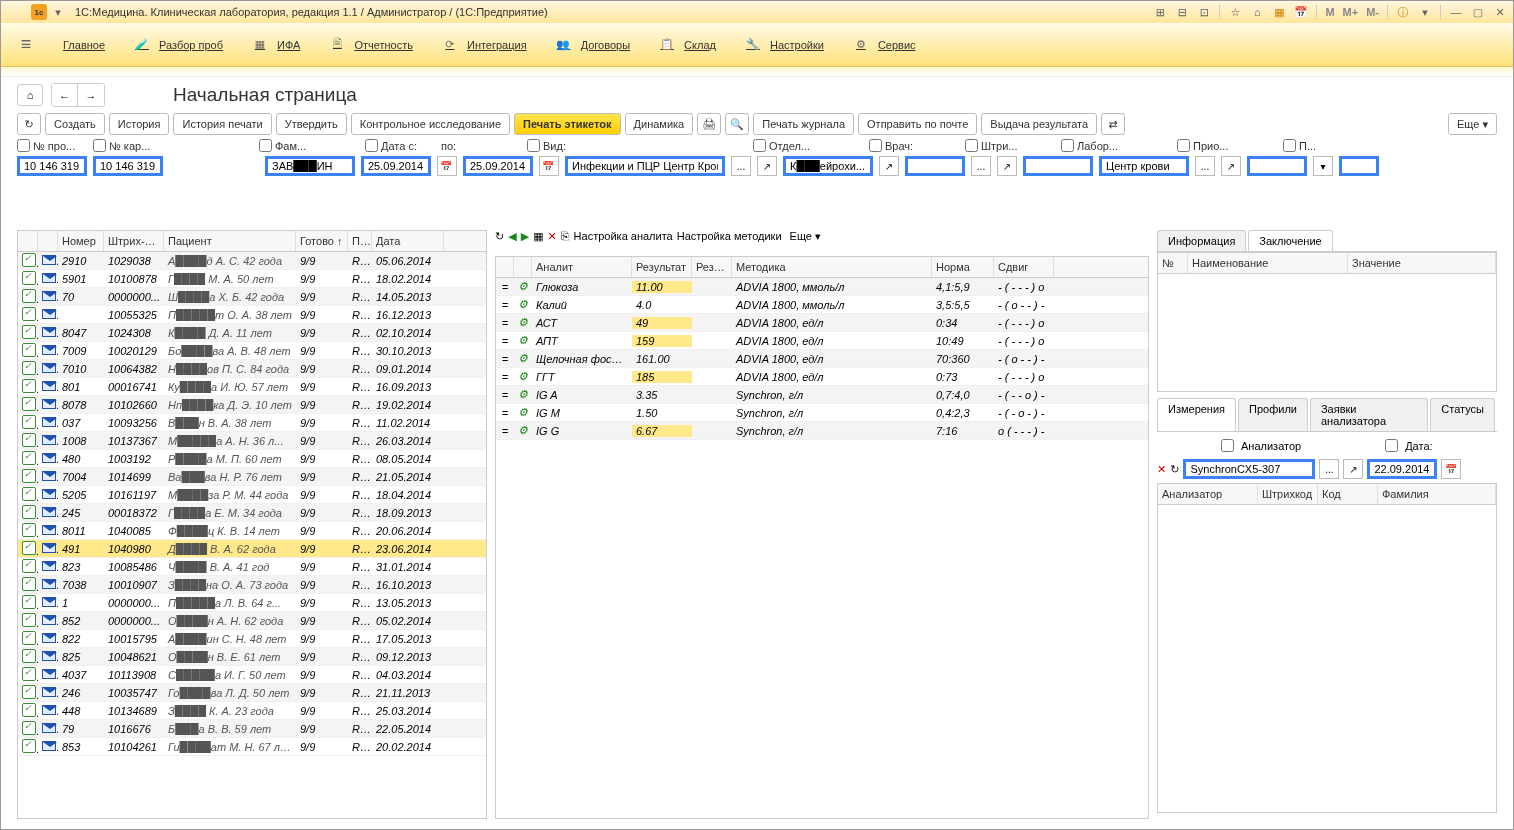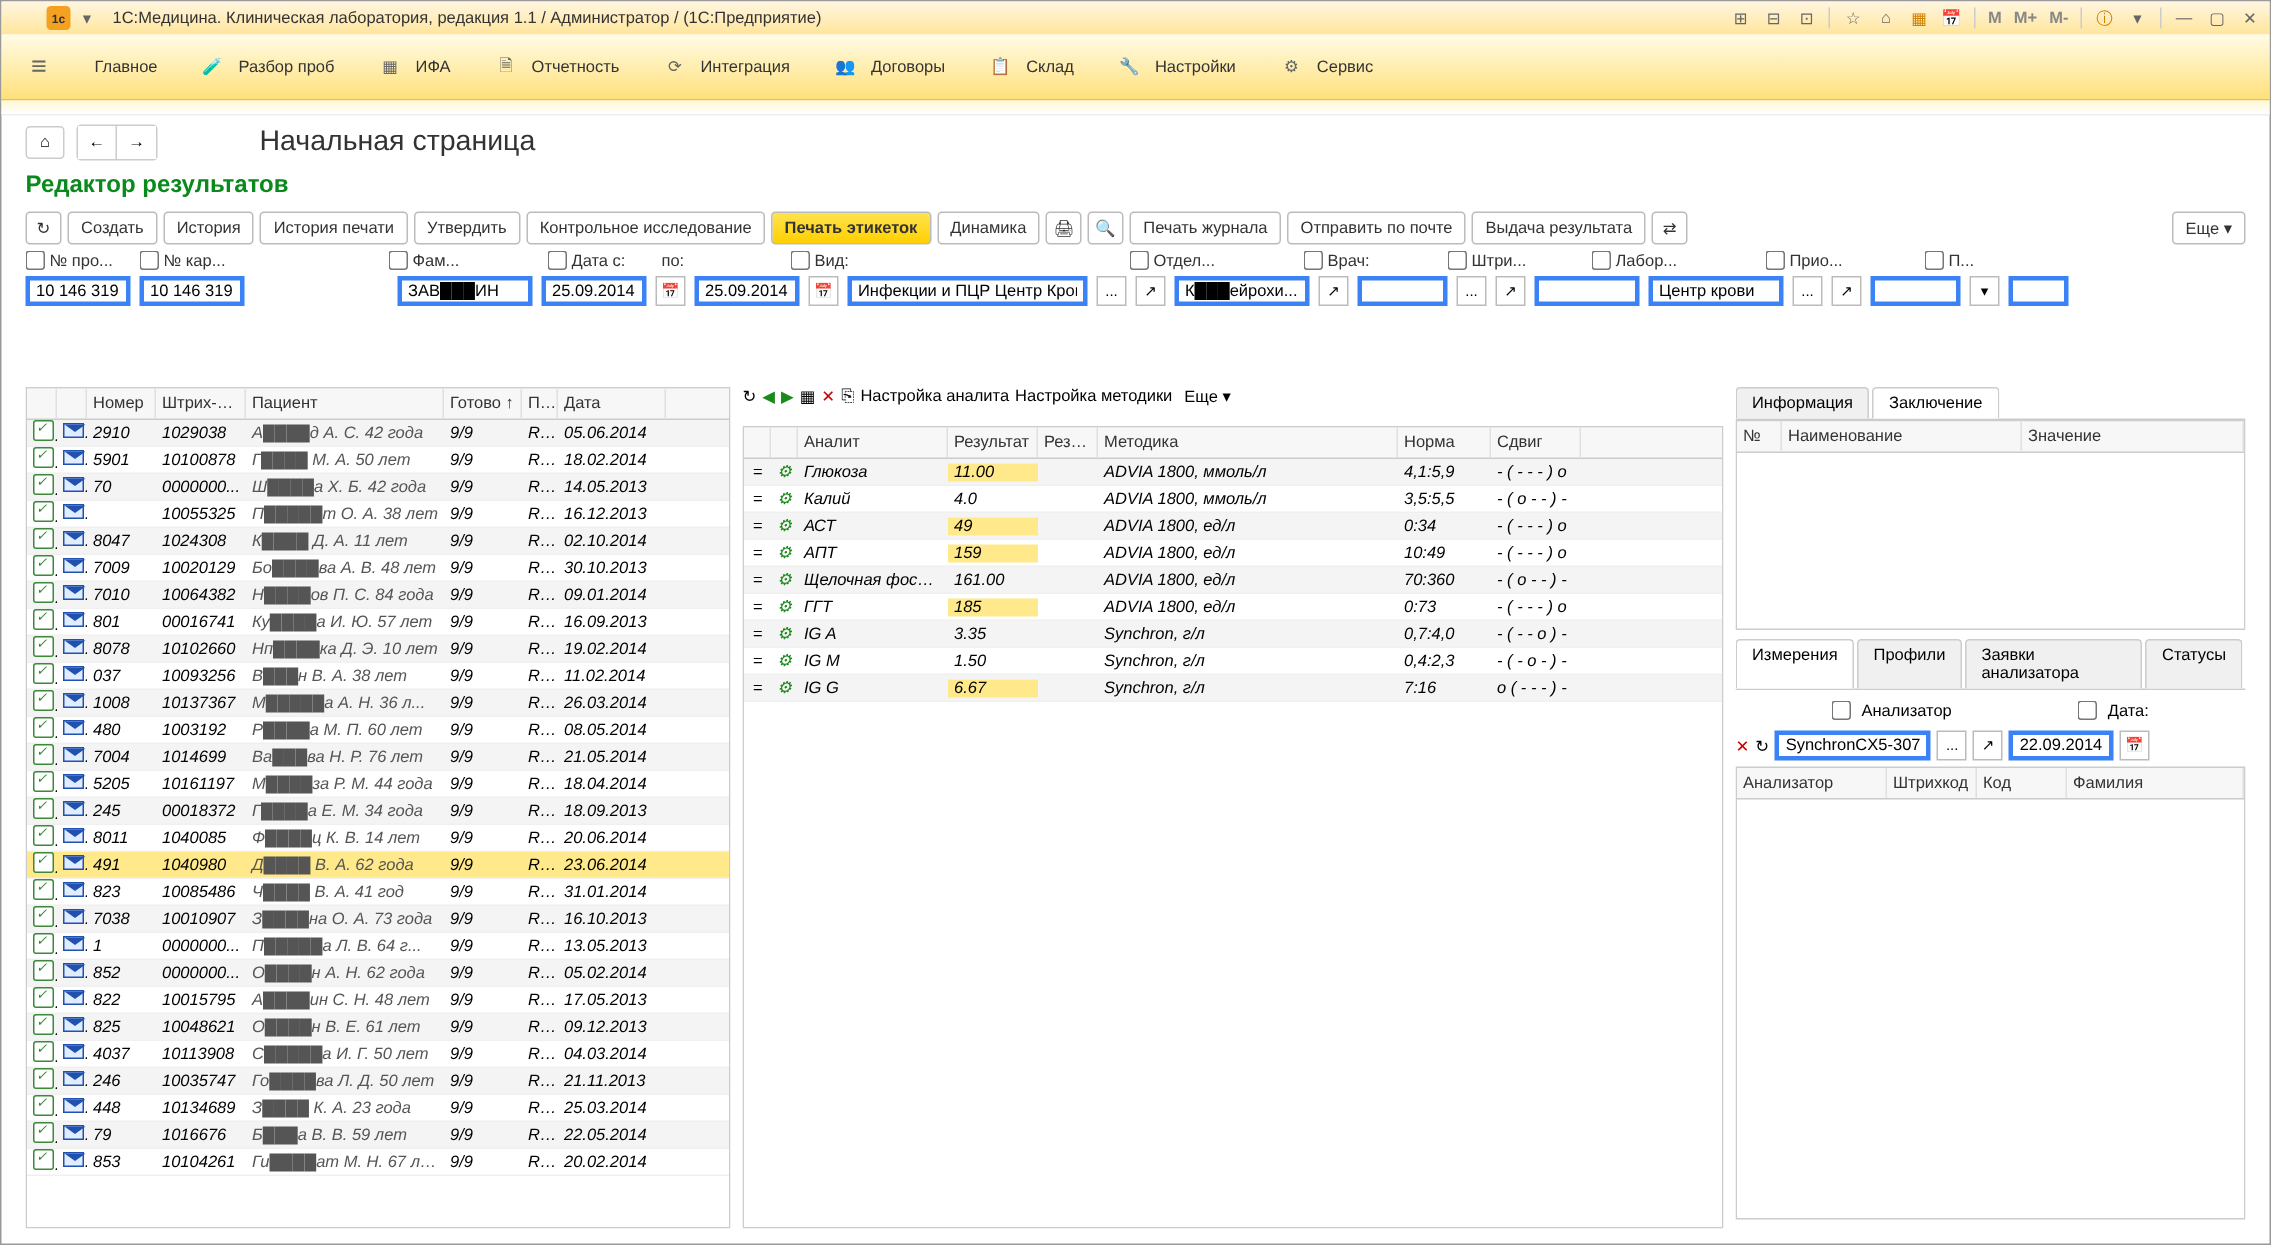--- a/index.html
+++ b/index.html
@@ -7,21 +7,21 @@
 .window { background: #fff; border: 1px solid #999; width: 1514px; height: 830px; display: flex; flex-direction: column; }
 .titlebar { height: 22px; background: linear-gradient(#fff6e0, #ffe59c); display: flex; align-items: center; padding: 0 6px; font-size: 11px; color: #333; }
 .titlebar .tb-left { display: flex; align-items: center; gap: 4px; padding-left: 24px; }
 .titlebar .tb-icon { width: 16px; height: 16px; background: #f4a020; border-radius: 3px; font-size: 8px; display: flex; align-items: center; justify-content: center; font-weight: bold; }
 .titlebar .tb-title { margin-left: 6px; }
 .titlebar .tb-right { margin-left: auto; display: flex; align-items: center; gap: 8px; }
 .titlebar .sysicon { width: 14px; height: 14px; display: inline-flex; align-items: center; justify-content: center; color: #666; cursor: pointer; }
 .titlebar .sep { width: 1px; height: 14px; background: #ccc; }
 
 .menubar { height: 44px; background: linear-gradient(#fffbe6, #ffe17a); display: flex; align-items: center; padding: 0 16px; gap: 28px; border-bottom: 1px solid #e0c060; }
-.menubar .mitem { display: flex; align-items: center; gap: 8px; color: #333; cursor: pointer; }
+.menubar .mitem { display: flex; align-items: center; gap: 8px; color: #333; cursor: pointer; text-decoration: underline; }
 .menubar .micon { width: 18px; height: 18px; color: #666; display: inline-flex; align-items: center; justify-content: center; }
 
 .subbanner { height: 10px; background: linear-gradient(#fff8d0, #fff); border-bottom: 1px solid #eee; }
 
 .content { flex: 1; padding: 6px 16px 10px 16px; display: flex; flex-direction: column; overflow: hidden; }
 .navrow { display: flex; align-items: center; gap: 8px; margin-bottom: 6px; }
 .navrow .navbtn { width: 26px; height: 22px; border: 1px solid #ccc; border-radius: 3px; background: #fff; display: inline-flex; align-items: center; justify-content: center; cursor: pointer; }
 .navrow .pagetitle { font-size: 19px; color: #333; margin-left: 60px; }
 
 .greentitle { font-size: 16px; color: #0a8a1c; font-weight: bold; margin: 2px 0 8px 0; }
@@ -169,21 +169,20 @@
   <div class="content">
     <div class="navrow">
       <span class="navbtn">⌂</span>
       <div style="display:flex;border:1px solid #ccc;border-radius:3px">
         <span class="navbtn" style="border:none;border-right:1px solid #ccc;border-radius:0">←</span>
         <span class="navbtn" style="border:none;border-radius:0">→</span>
       </div>
       <span class="pagetitle">Начальная страница</span>
     </div>
 
-    <div class="greentitle">Редактор результатов</div>
 
     <div class="toolbar">
       <span class="tbtn icon">↻</span>
       <span class="tbtn">Создать</span>
       <span class="tbtn">История</span>
       <span class="tbtn">История печати</span>
       <span class="tbtn">Утвердить</span>
       <span class="tbtn">Контрольное исследование</span>
       <span class="tbtn yellow">Печать этикеток</span>
       <span class="tbtn">Динамика</span>
@@ -717,21 +716,21 @@
               <span>Анализатор</span>
             </div>
           <div style="display:flex;align-items:center;gap:4px;margin-left:60px">
               <input type="checkbox" style="">
               <span>Дата:</span>
             </div>
         </div>
         <div style="display:flex;align-items:center;gap:4px;margin-bottom:4px">
           <span class="tbtn icon" style="color:#c00">✕</span>
           <span class="tbtn icon">↻</span>
-          <input class="inp" style="width: 104px;" value="SynchronCX5-307">
+          <input class="inp" style="width: 132px;" value="SynchronCX5-307">
           <span class="ibtn">...</span>
             <span class="ibtn">↗</span>
           <input class="inp w70" value="22.09.2014" style="">
           <span class="ibtn">📅</span>
         </div>
         <div class="rightblock tall">
           <div class="ghead">
             <div class="gh" style="width:100px">Анализатор</div>
             <div class="gh" style="width:60px">Штрихкод</div>
             <div class="gh" style="width:60px">Код</div>

